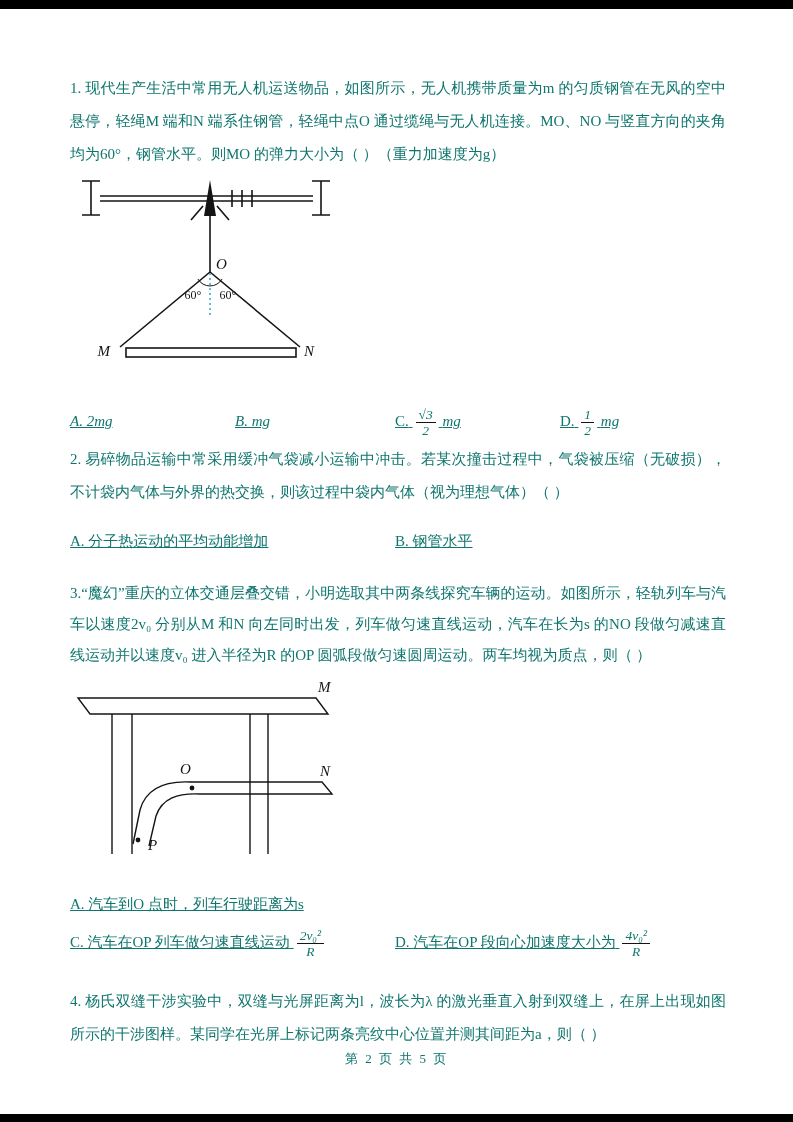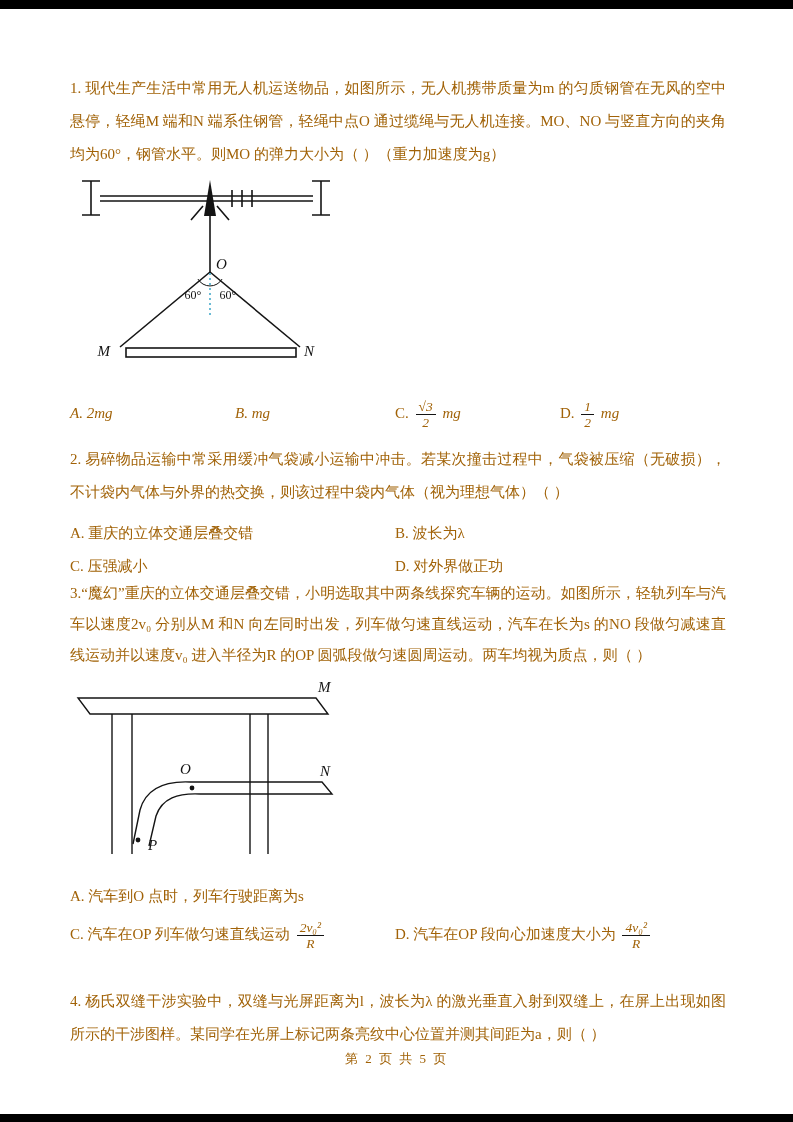--- a/index.html
+++ b/index.html
@@ -1,33 +1,33 @@
 <!DOCTYPE html>
 <html><head>
 <meta charset="utf-8">
 <style>
   * { margin:0; padding:0; box-sizing:border-box; }
   html,body { background:#ffffff; }
   .page {
     position:relative; width:793px; height:1122px; margin:0 auto;
-    background:#fff; overflow:hidden; color:#a16207;
+    background:#fff; overflow:hidden; color:#0f766e;
     font-family:"Liberation Serif","DejaVu Serif",serif;
   }
   .bar { position:absolute; left:0; width:100%; background:#000; }
   .bar-top { top:0; height:9px; }
   .bar-bottom { bottom:0; height:8px; }
 
   .qtext {
     position:absolute; left:70px; width:656px;
     font-size:15px; line-height:33px; text-align:justify;
   }
   .fig { position:absolute; }
 
   .optrow { position:absolute; left:70px; width:660px; height:44px; font-size:15px; }
-  .opt { position:absolute; top:8px; white-space:nowrap; line-height:40px; }
+  .opt { position:absolute; top:16px; white-space:nowrap; line-height:40px;text-decoration:underline; }
 
   .frac {
     display:inline-flex; flex-direction:column; align-items:center;
     vertical-align:middle; line-height:1.15; font-size:13.5px;
     margin:0 3px; font-style:italic;
   }
   .frac .num { border-bottom:1px solid #141414; padding:0 3px; }
   .frac .den { padding:0 2px; }
   .it { font-style:italic; }
 
@@ -86,26 +86,22 @@
         <span class="num">1</span>
         <span class="den">2</span>
       </span>
       <span class="it">mg</span>
     </span>
   </div>
 
   <p class="qtext" style="top:443px;">2. 易碎物品运输中常采用缓冲气袋减小运输中冲击。若某次撞击过程中，气袋被压缩（无破损），不计袋内气体与外界的热交换，则该过程中袋内气体（视为理想气体）（      ）</p>
 
   <div class="optrow" style="top:505px;">
-    <span class="opt" style="left:0;">A. 重庆的立体交通层叠交错</span>
-    <span class="opt" style="left:325px;">B. 波长为λ</span>
-  </div>
-  <div class="optrow" style="top:538px;">
-    <span class="opt" style="left:0;">C. 压强减小</span>
-    <span class="opt" style="left:325px;">D. 对外界做正功</span>
+    <span class="opt" style="left:0;">A. 分子热运动的平均动能增加</span>
+    <span class="opt" style="left:325px;">B. 钢管水平</span>
   </div>
 
   <p class="qtext" style="top:578px; line-height:31px;">3.“魔幻”重庆的立体交通层叠交错，小明选取其中两条线探究车辆的运动。如图所示，轻轨列车与汽车以速度2v₀ 分别从M 和N 向左同时出发，列车做匀速直线运动，汽车在长为s 的NO 段做匀减速直线运动并以速度v₀ 进入半径为R 的OP 圆弧段做匀速圆周运动。两车均视为质点，则（      ）</p>
 
   <svg class="fig" style="left:70px; top:678px;" width="300" height="182" viewBox="0 0 300 182">
     <g stroke="#141414" stroke-width="1.4" fill="none">
       <path d="M8 20 H246 L258 36 H20 Z"></path>
       <line x1="42" y1="36" x2="42" y2="176"></line>
       <line x1="62" y1="36" x2="62" y2="176"></line>
       <line x1="180" y1="36" x2="180" y2="176"></line>

